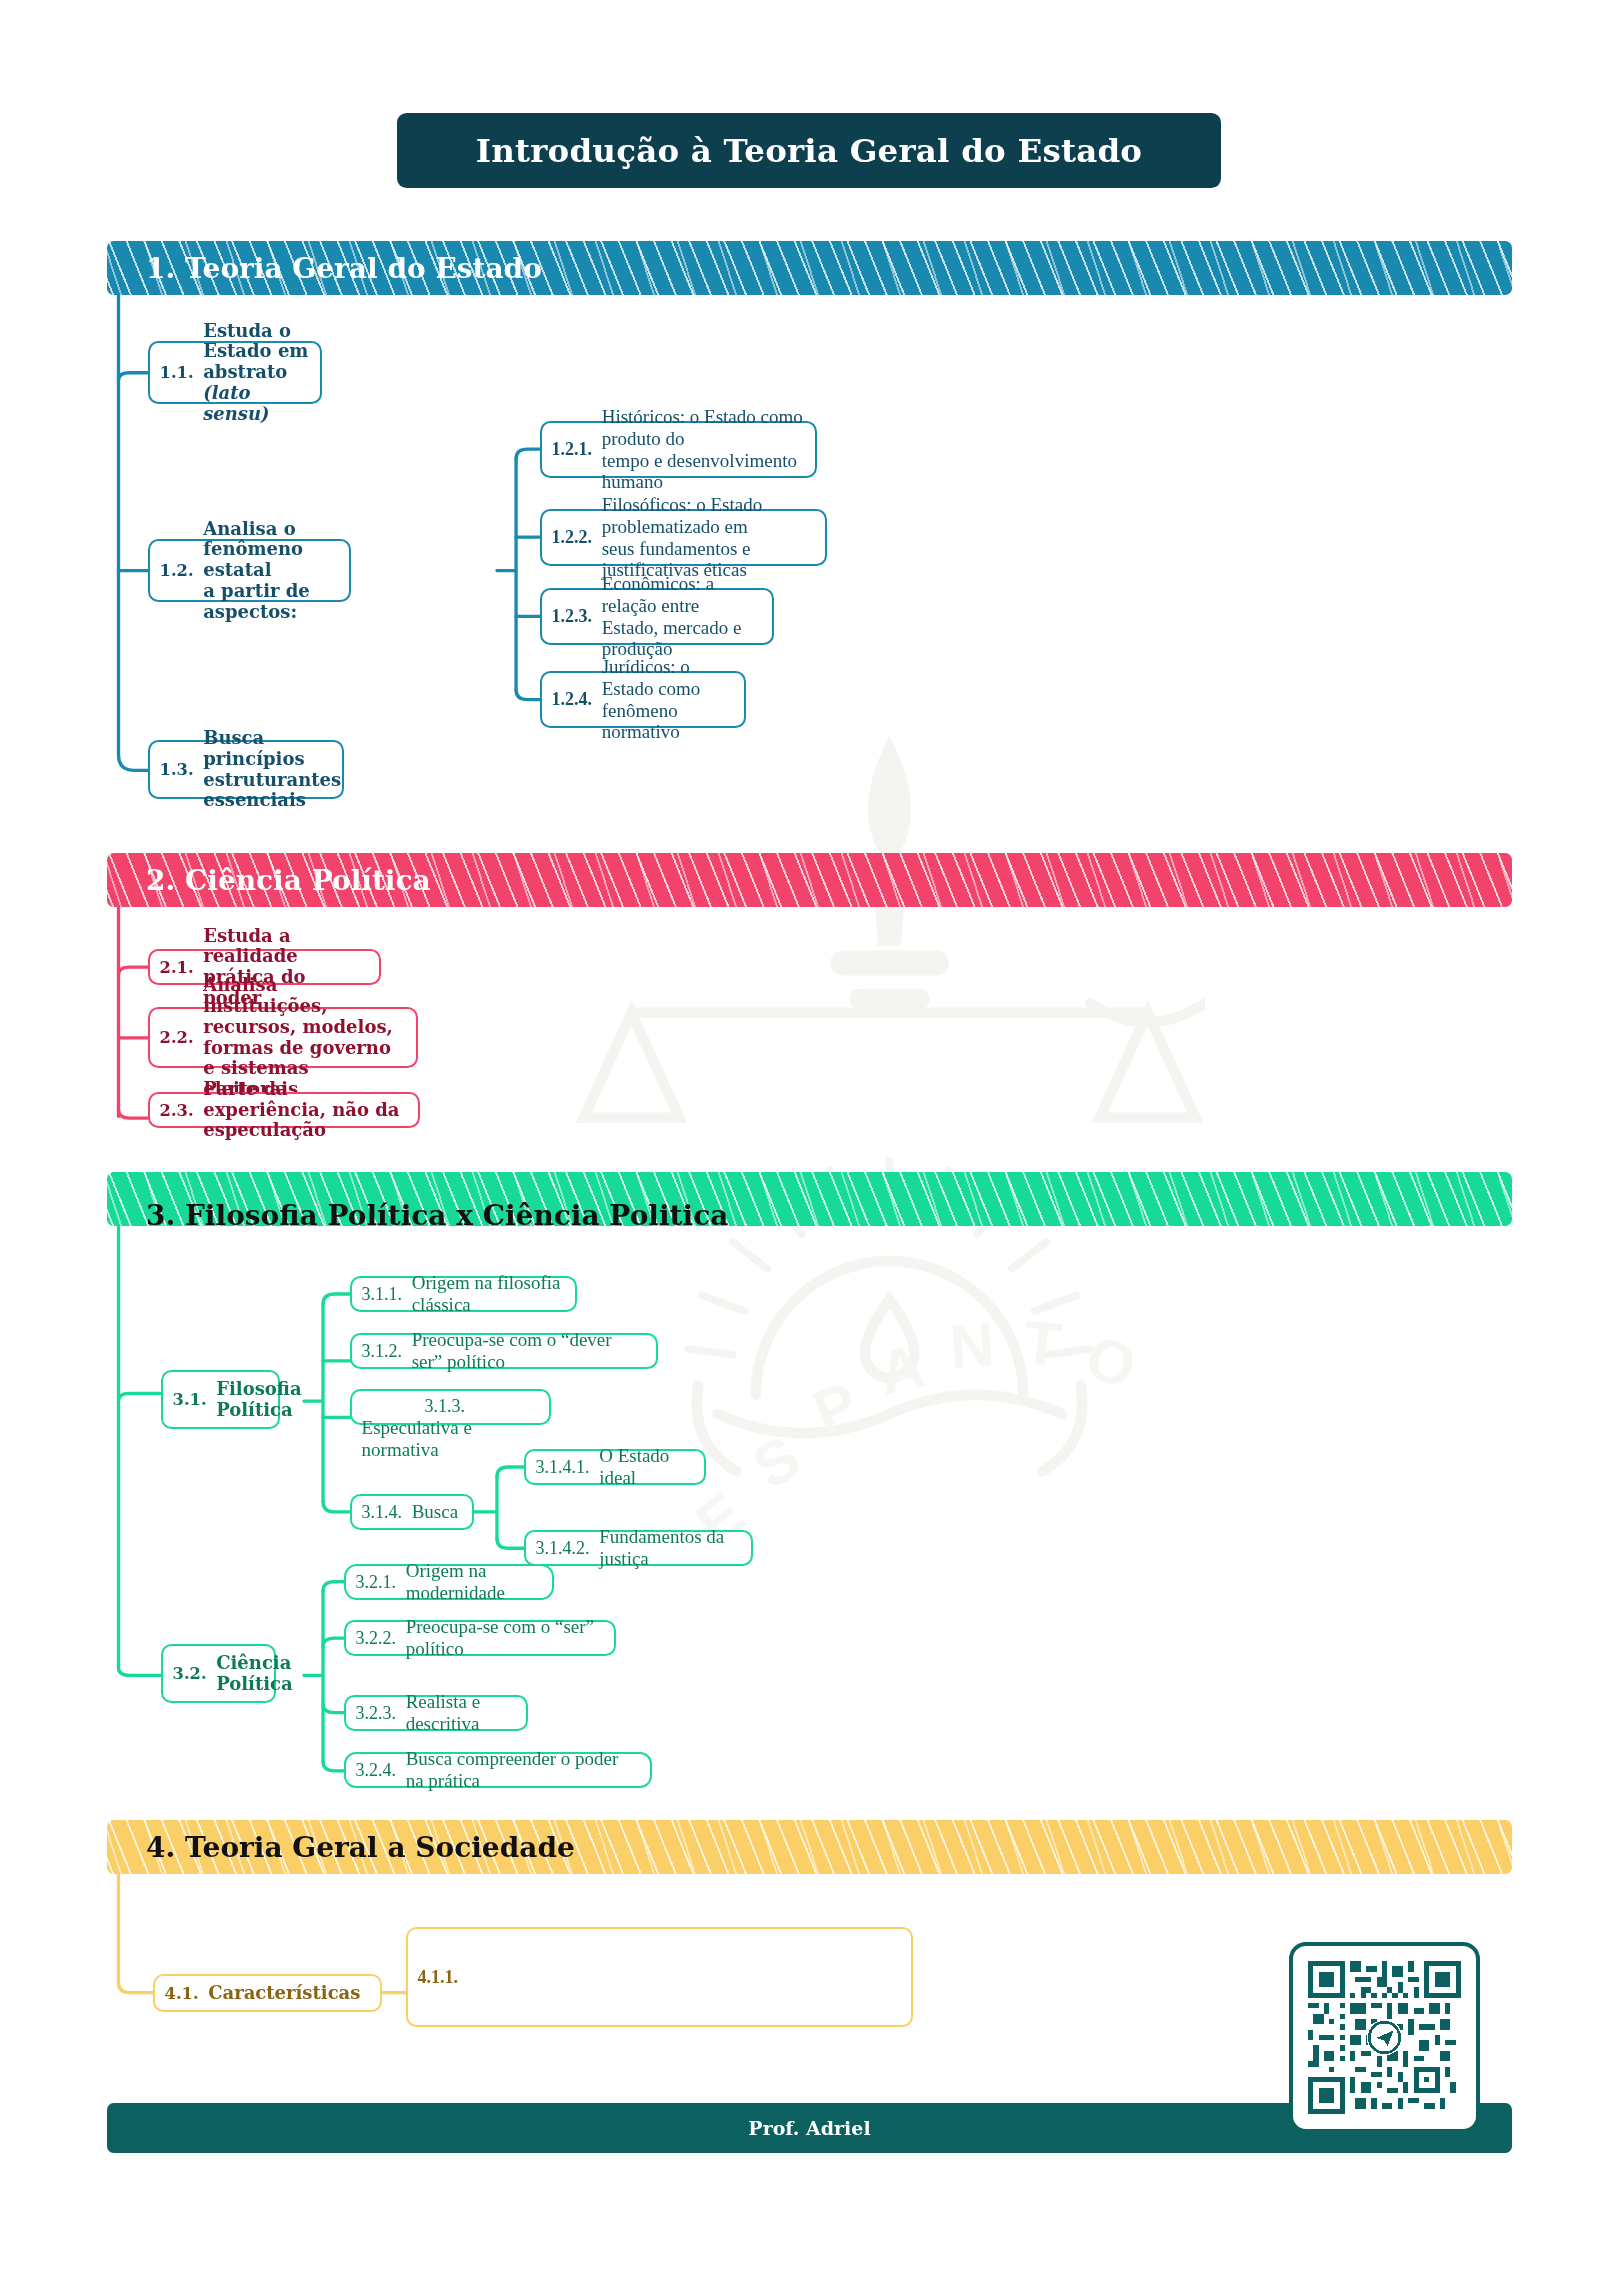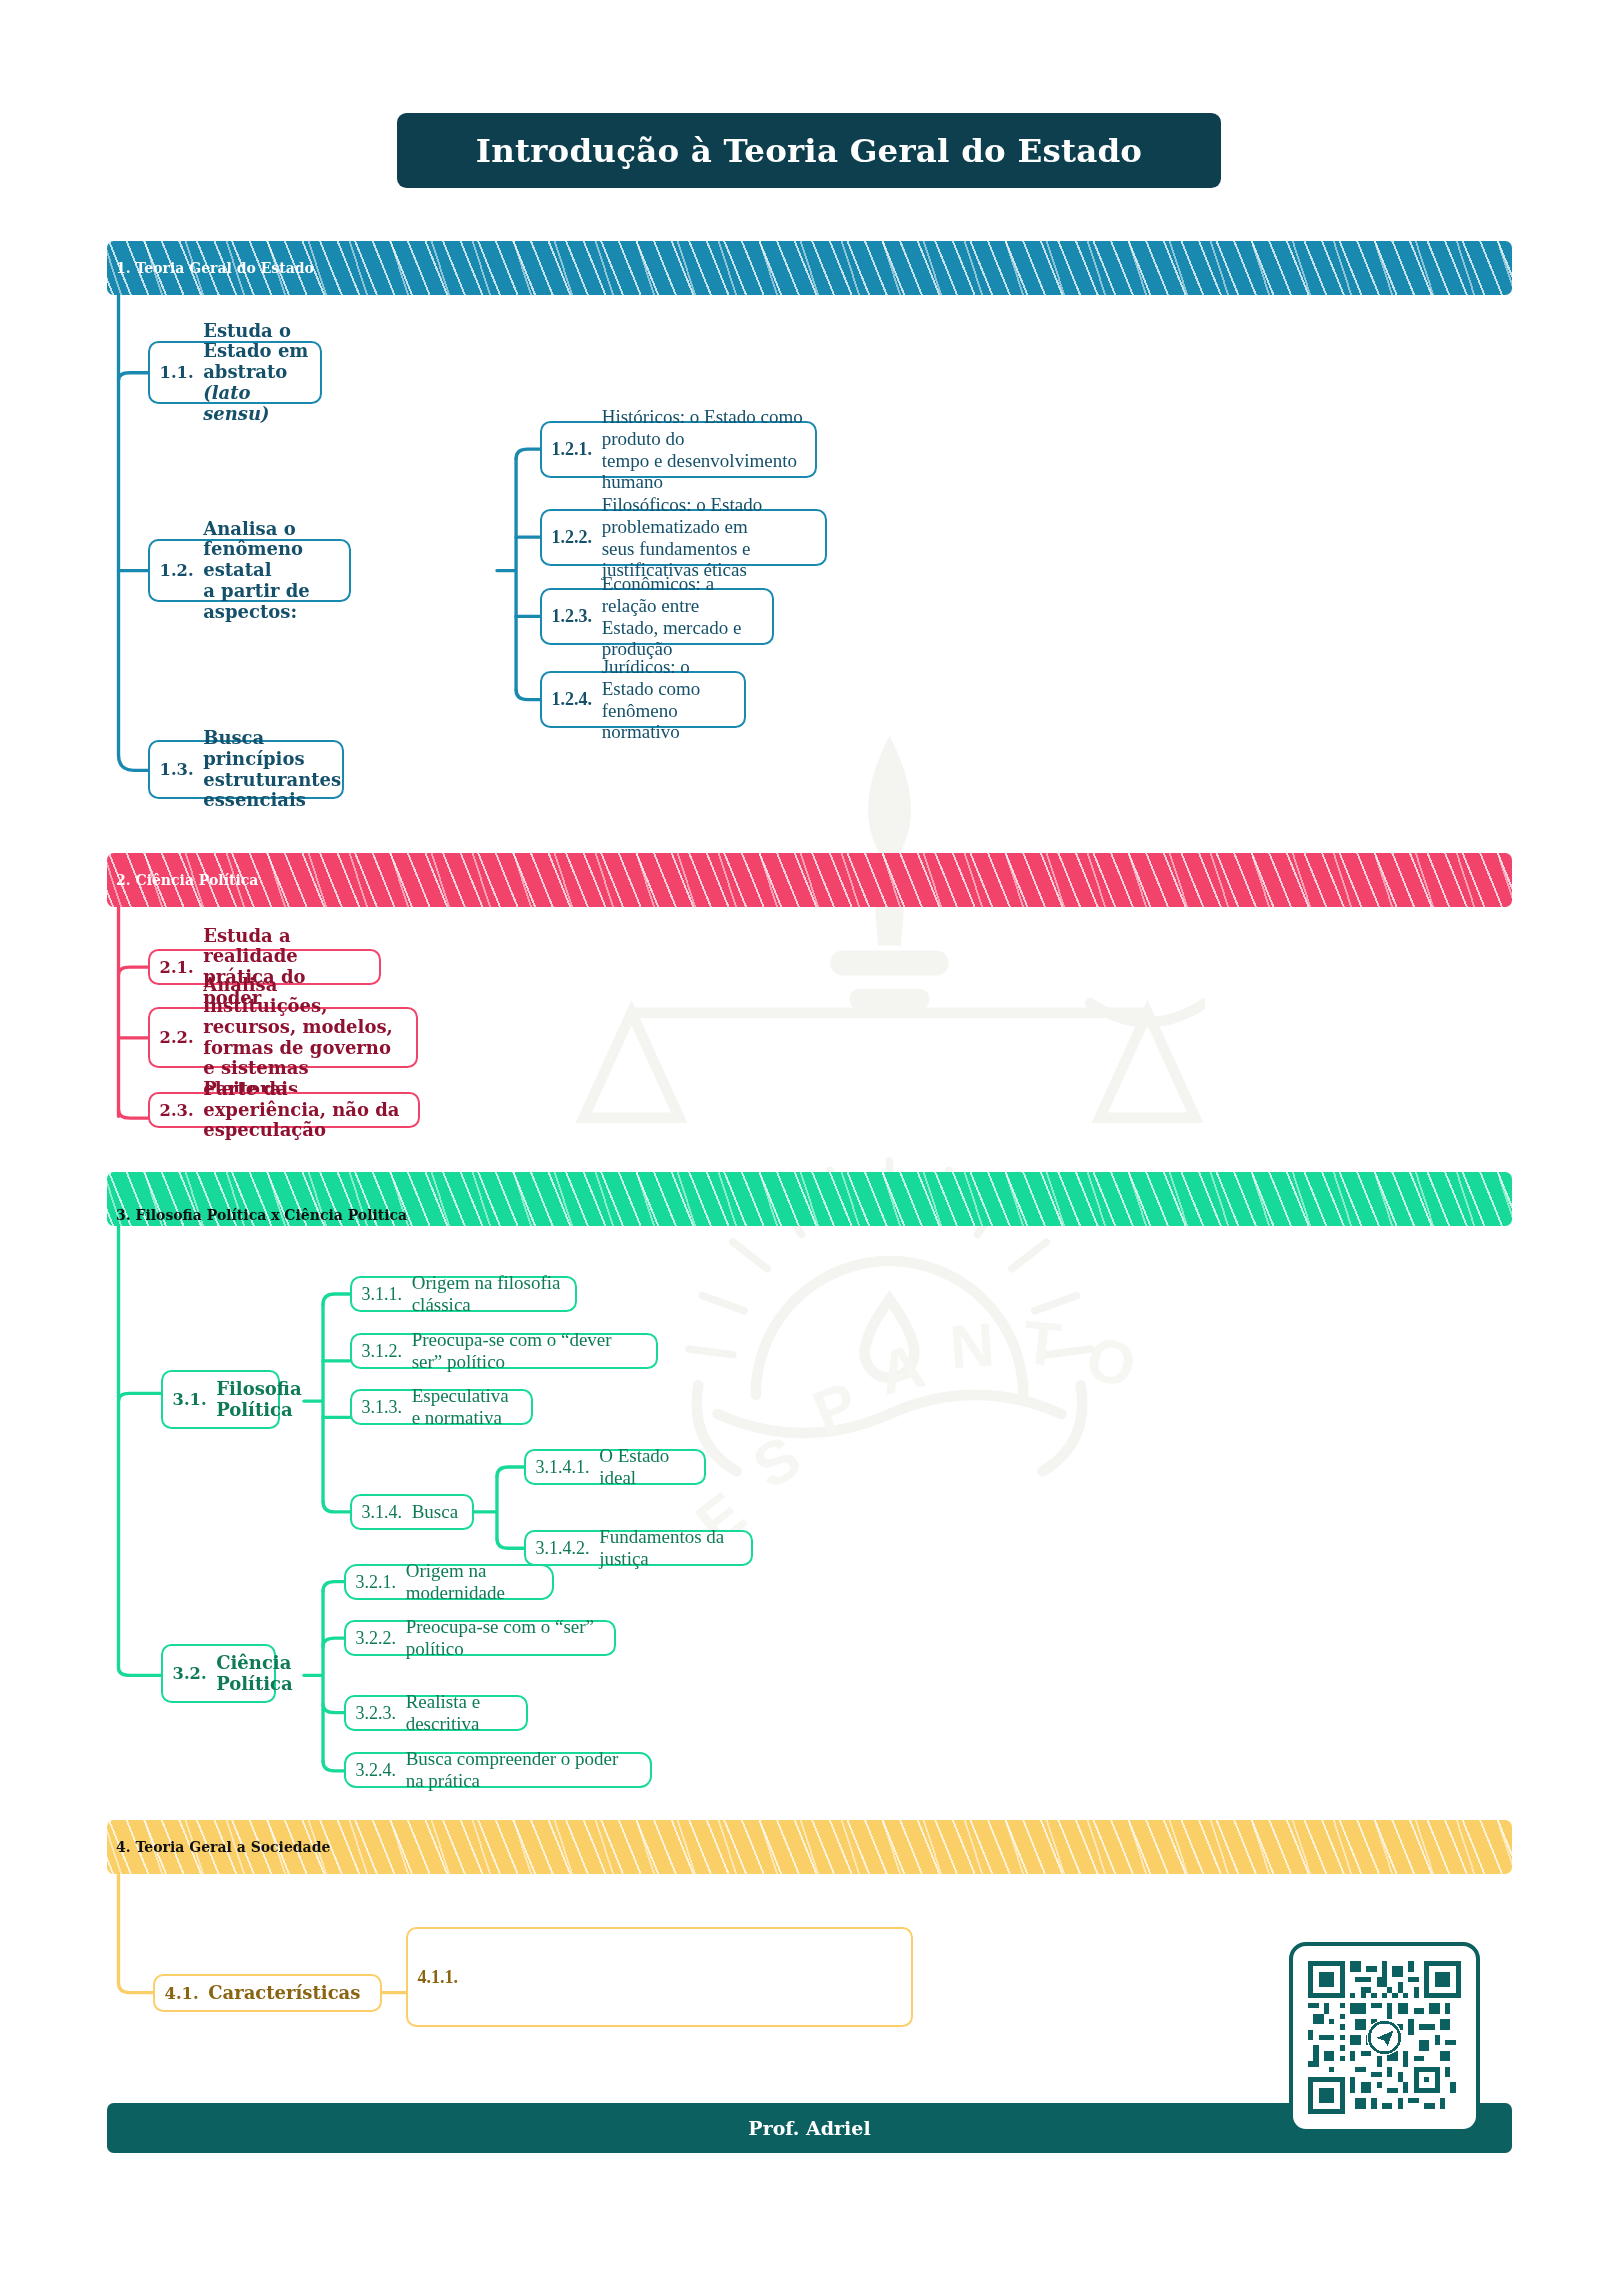--- a/index.html
+++ b/index.html
@@ -63,22 +63,22 @@
         rgba(255,255,255,0) 0px, rgba(255,255,255,0) 12.4px,
         rgba(255,255,255,.5) 12.4px, rgba(255,255,255,.5) 14.3px,
         rgba(255,255,255,0) 14.3px, rgba(255,255,255,0) 39px);
     pointer-events:none;
   }
   .banner-label {
     position: relative;
     z-index: 2;
     font-family: "DejaVu Serif", serif;
     font-weight: bold;
-    font-size: 14px;
-    padding-left: 9px;
+    font-size: 28px;
+    padding-left: 39px;
     white-space: nowrap;
   }
 
   
   #wires { position:absolute; left:0; top:0; width:1618px; height:2287px; z-index:2; pointer-events:none; }
 
   
   .node {
     position: absolute;
     background: #ffffff;
@@ -361,21 +361,21 @@
 <div class="node n-green" style="left:350px; top:1276px; width:227px; height:36px;">
   <span class="num">3.1.1.</span>
   <span class="txt">Origem na filosofia clássica</span>
 </div>
 
 <div class="node n-green" style="left:350px; top:1333px; width:308px; height:36px;">
   <span class="num">3.1.2.</span>
   <span class="txt">Preocupa-se com o “dever ser” político</span>
 </div>
 
-<div class="node n-green" style="left:350px; top:1389px; width:183px; height:36px;">
+<div class="node n-green" style="left:350px; top:1389px; width:201px; height:36px;flex-direction:column;">
   <span class="num">3.1.3.</span>
   <span class="txt">Especulativa e normativa</span>
 </div>
 
 <div class="node n-green" style="left:350px; top:1494px; width:124px; height:36px;">
   <span class="num">3.1.4.</span>
   <span class="txt">Busca</span>
 </div>
 
 <div class="node n-green" style="left:524px; top:1449px; width:182px; height:36px;">

